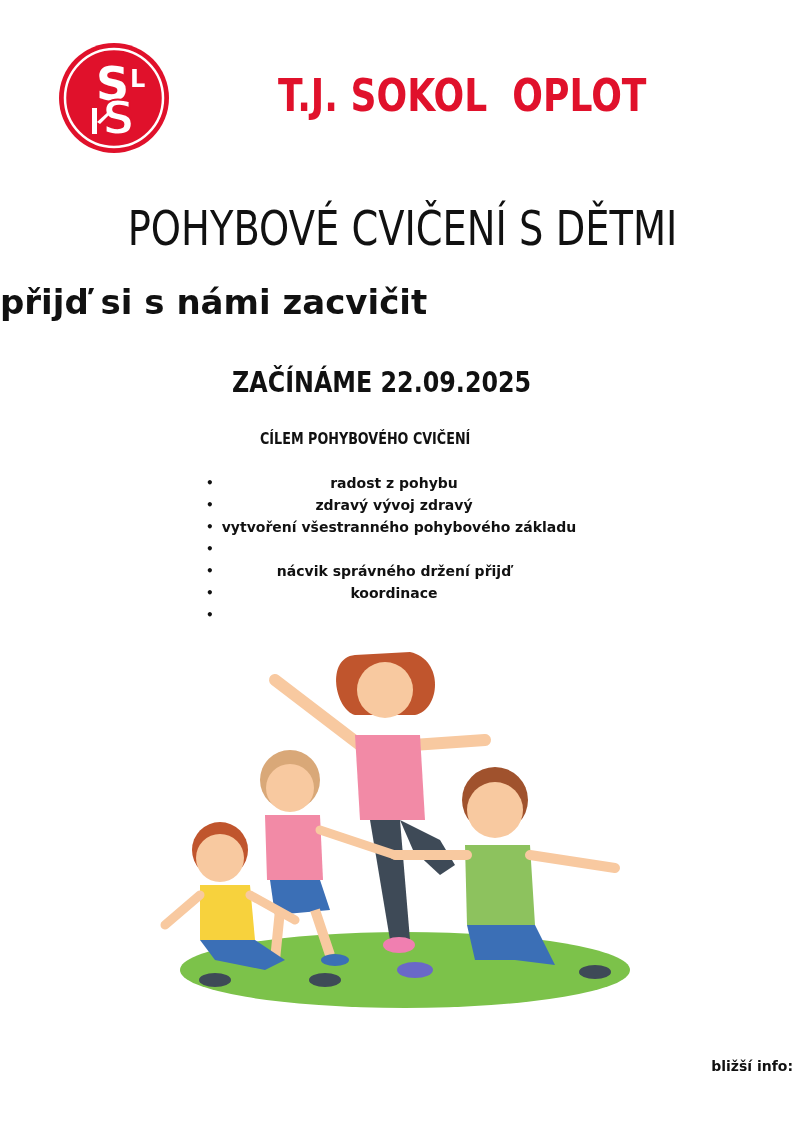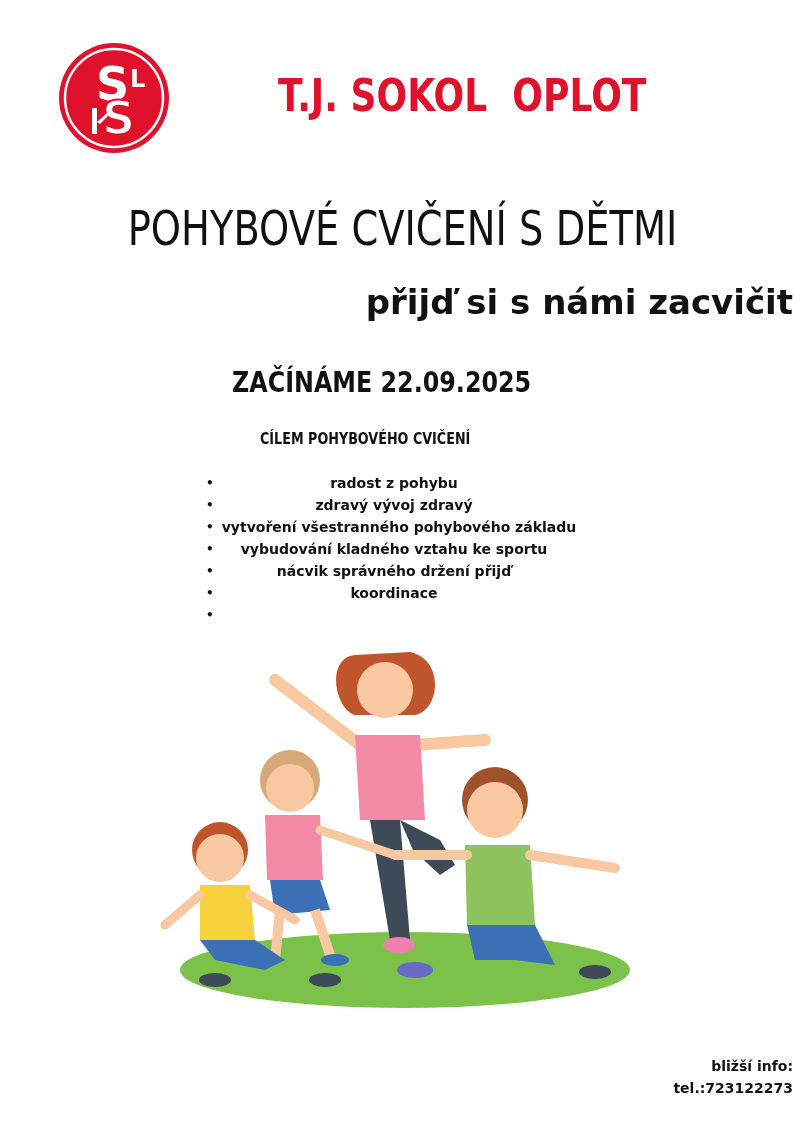--- a/index.html
+++ b/index.html
@@ -1,21 +1,21 @@
 <!DOCTYPE html>
 <html><head>
 <meta charset="utf-8">
 <style>
   html, body { margin:0; padding:0; background:#ffffff; }
   body { width:793px; height:1122px; position:relative; overflow:hidden; font-family:"DejaVu Sans", sans-serif; color:#111; }
   .logo { position:absolute; left:58px; top:42px; width:112px; height:112px; }
   .club { position:absolute; left:278px; top:70px; font-family:"DejaVu Sans", sans-serif; font-weight:bold; font-size:44px; color:#e0112b; letter-spacing:0px; transform:scaleX(0.82); transform-origin:left top; white-space:pre; }
   .title { position:absolute; left:6px; width:793px; top:200px; text-align:center; font-family:"DejaVu Sans", sans-serif; font-weight:normal; font-size:48px; letter-spacing:0px; }
   .title span { display:inline-block; transform:scaleX(0.8); }
-  .subtitle { position:absolute; left:0; width:793px; top:282px; text-align:right; font-family:"DejaVu Sans", sans-serif; font-weight:bold; font-size:34px; }
+  .subtitle { position:absolute; left:0; width:793px; top:282px; text-align:left; font-family:"DejaVu Sans", sans-serif; font-weight:bold; font-size:34px; }
   .start { position:absolute; left:232px; top:366px; font-family:"DejaVu Sans", sans-serif; font-weight:bold; font-size:28px; transform:scaleX(0.85); transform-origin:left top; white-space:nowrap; }
   .goals-heading { position:absolute; left:260px; top:430px; font-family:"DejaVu Sans", sans-serif; font-weight:bold; font-size:15px; transform:scaleX(0.85); transform-origin:left top; white-space:nowrap; }
   .goals { position:absolute; left:206px; top:472px; width:376px; margin:0; padding:0; list-style:none; }
   .goals li { position:relative; height:22px; line-height:22px; text-align:center; font-size:14px; font-weight:bold; white-space:nowrap; }
   .goals li .bullet { position:absolute; left:0; top:0; font-size:12px; }
   .goals li .txt { display:inline-block; }
   .illustration { position:absolute; left:155px; top:640px; width:500px; height:375px; }
   .contact { position:absolute; left:0; width:793px; top:1055px; text-align:right; font-size:14px; font-weight:bold; line-height:22px; }
 </style>
 </head>
@@ -40,21 +40,21 @@
 <div class="subtitle">přijď si s námi zacvičit</div>
 
 <div class="start">ZAČÍNÁME 22.09.2025</div>
 
 <div class="goals-heading">CÍLEM POHYBOVÉHO CVIČENÍ</div>
 
 <ul class="goals">
   <li><span class="bullet">•</span><span class="txt">radost z pohybu</span></li>
   <li><span class="bullet">•</span><span class="txt">zdravý vývoj zdravý</span></li>
   <li><span class="bullet">•</span><span class="txt" style="margin-left:10px">vytvoření všestranného  pohybového základu</span></li>
-  <li><span class="bullet">•</span><span class="txt">vybudování kladného vztahu ke sportu</span></li>
+  <li><span class="bullet">•</span></li>
   <li><span class="bullet">•</span><span class="txt">nácvik správného držení přijď</span></li>
   <li><span class="bullet">•</span><span class="txt">koordinace</span></li>
   <li><span class="bullet">•</span></li>
 </ul>
 
 <div class="illustration">
   <svg width="500" height="375" viewBox="0 0 500 375">
 
     <ellipse cx="250" cy="330" rx="225" ry="38" fill="#7cc24a"></ellipse>
 
@@ -98,14 +98,13 @@
       <path d="M375,215 L460,228" stroke="#f8c9a0" stroke-width="10" stroke-linecap="round"></path>
       <path d="M312,215 L240,215" stroke="#f8c9a0" stroke-width="10" stroke-linecap="round"></path>
       <ellipse cx="260" cy="330" rx="18" ry="8" fill="#6a68c8"></ellipse>
       <ellipse cx="440" cy="332" rx="16" ry="7" fill="#3e4a57"></ellipse>
     </g>
   </svg>
 </div>
 
 <div class="contact">
   <div>bližší info:</div>
-  <div>tel.:723122273</div>
 </div>
 
 </body></html>

